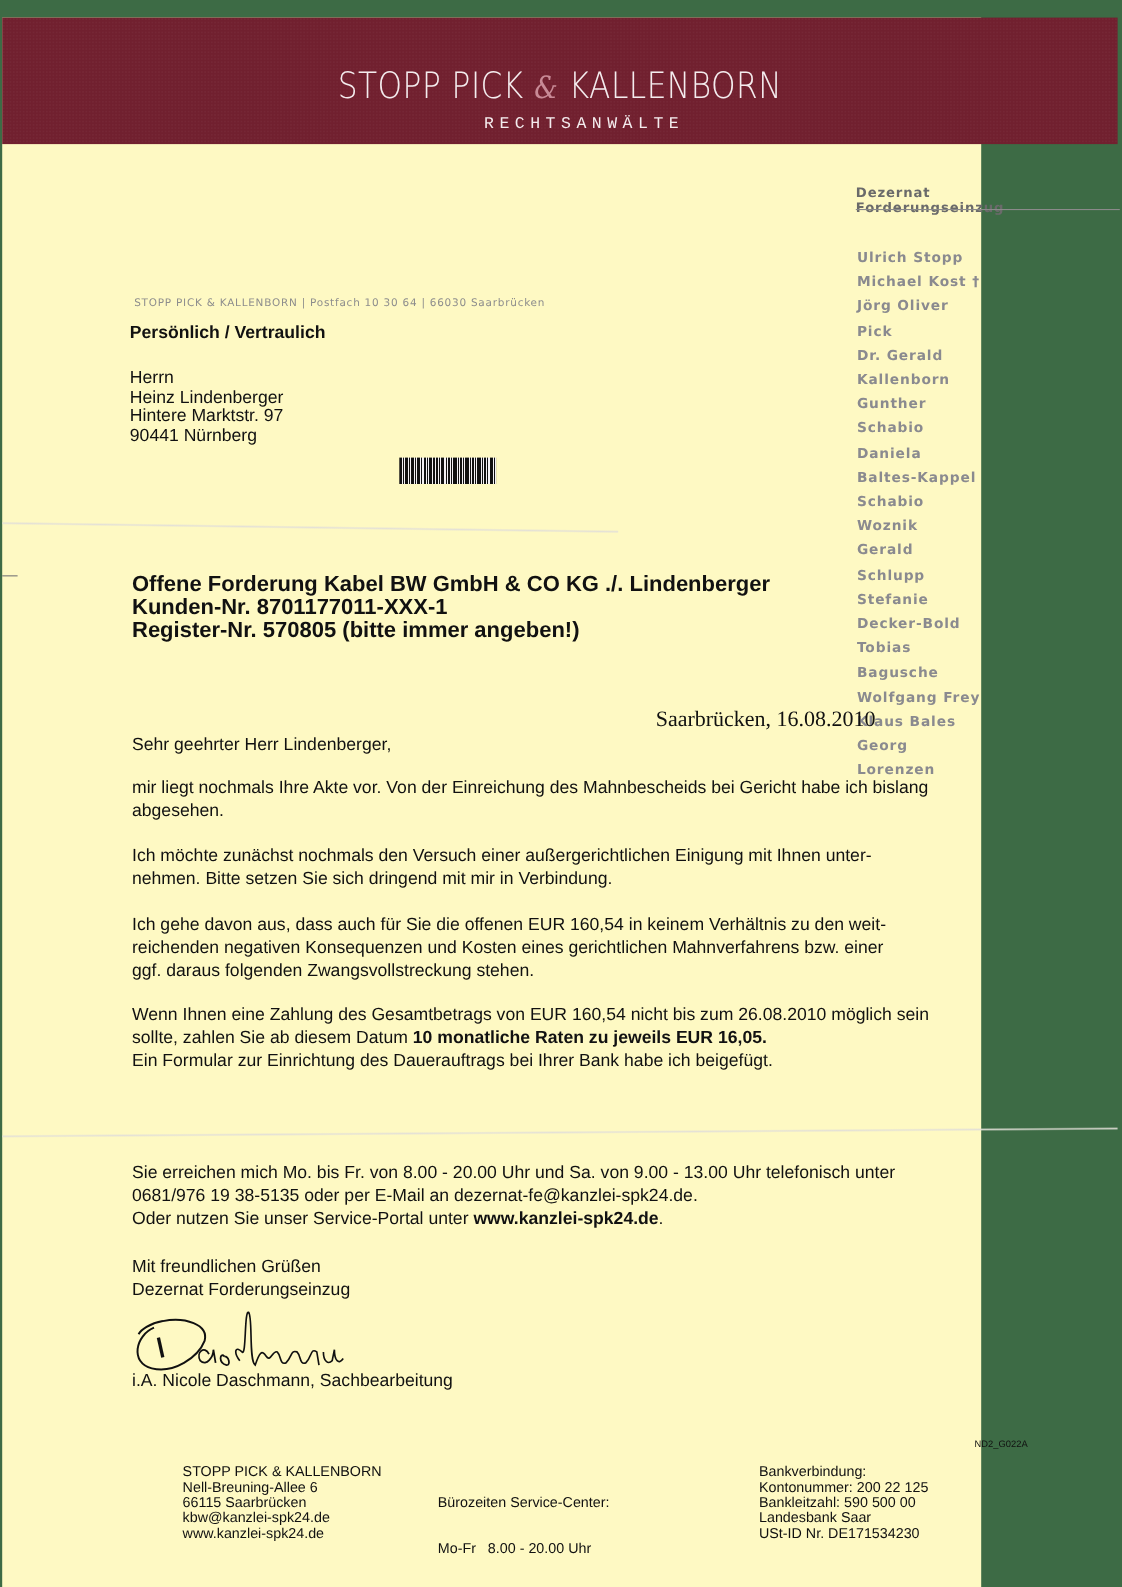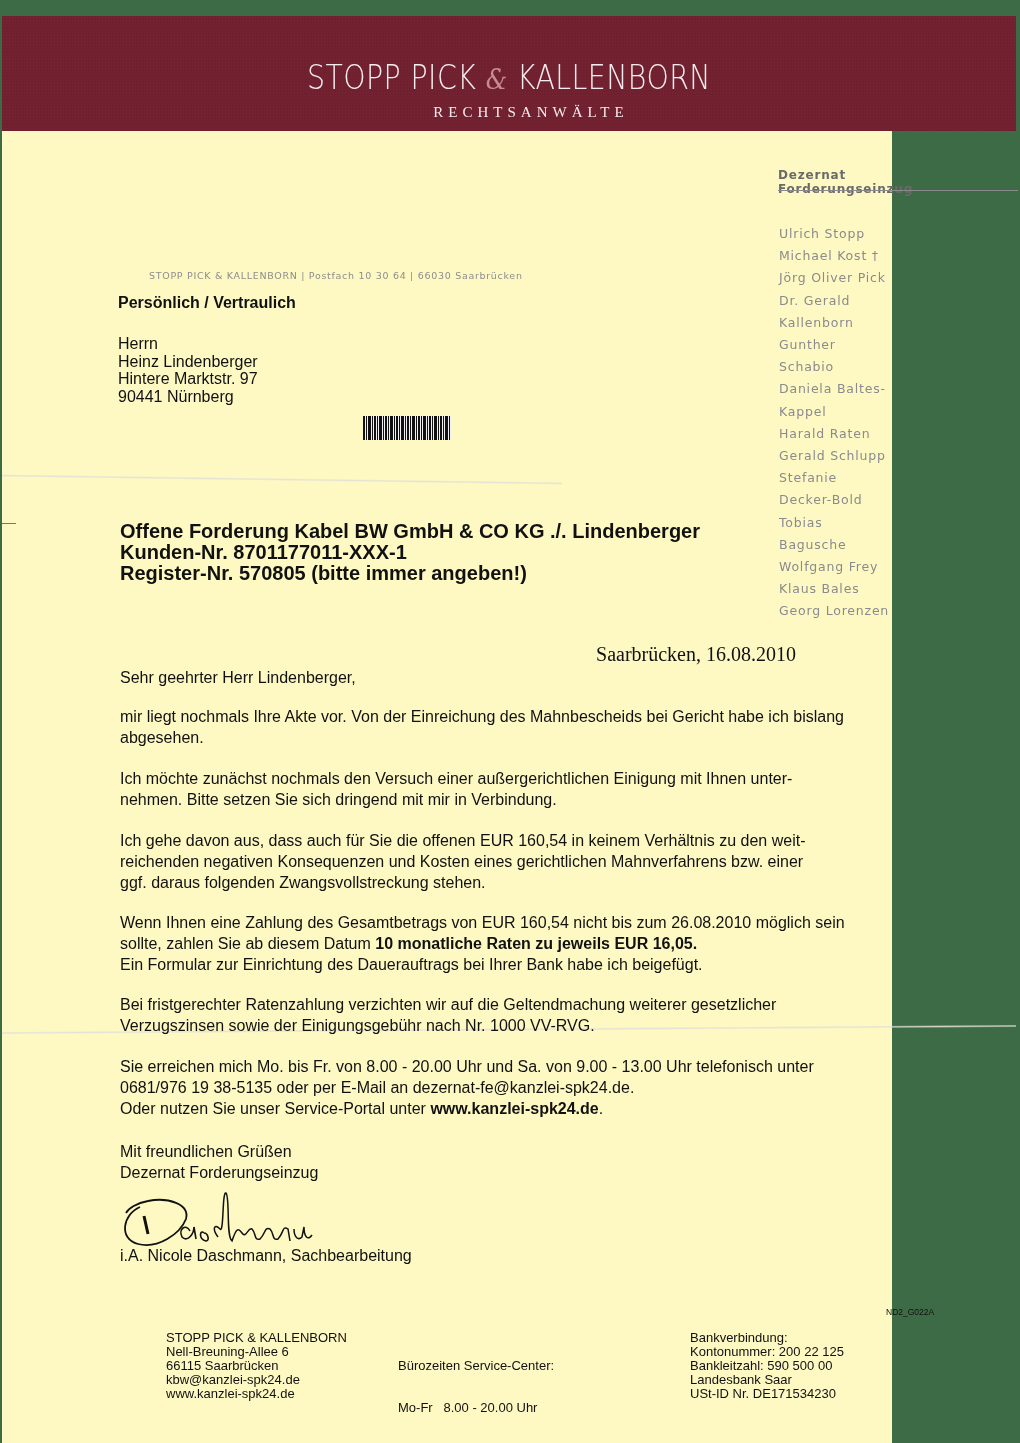--- a/index.html
+++ b/index.html
@@ -18,41 +18,41 @@
     }
     .firm-name {
       position: absolute; left: 0; right: 0; top: 42px;
       font-family: "DejaVu Sans", sans-serif; font-weight: 300;
       font-size: 33px; letter-spacing: 0.5px; color: #f4ecee;
       transform: scaleX(0.86); transform-origin: center;
     }
     .firm-name .amp { color: #c88a96; font-family: "DejaVu Serif", serif; font-style: italic; font-size: 28px; }
     .firm-sub {
       position: absolute; left: 0; right: 0; top: 88px;
-      font-family: Liberation Serif, serif; font-size: 15px;
+      font-family: Liberation Mono, monospace; font-size: 15px;
       letter-spacing: 5px; color: #f4ecee; padding-left: 44px;
     }
     .dept-title {
       position: absolute; left: 776px; top: 152px;
       font-family: "DejaVu Sans", sans-serif; font-size: 12px; font-weight: bold;
       color: #6a6a6a; letter-spacing: 0.8px;
     }
     .dept-rule {
       position: absolute; left: 776px; top: 174px; width: 240px; height: 1px; background: #8a8a8a;
     }
     .partners {
-      position: absolute; left: 777px; top: 207px; list-style: none;
+      position: absolute; left: 777px; top: 207px; list-style: none; font-weight: bold;
     }
     .partners li {
       font-family: "DejaVu Sans", sans-serif; font-size: 12.5px; line-height: 22.2px;
       color: #8a8a8f; letter-spacing: 0.8px;
     }
     .sender-line {
       position: absolute; left: 120px; top: 254px;
-      font-family: "DejaVu Sans", sans-serif; font-size: 9.5px; color: #8d8d8d; letter-spacing: 0.7px; margin-left: 27px;
+      font-family: "DejaVu Sans", sans-serif; font-size: 9.5px; color: #8d8d8d; letter-spacing: 0.7px;
     }
     .confidential {
       position: absolute; left: 116px; top: 278px; font-size: 16px; font-weight: bold;
     }
     .address {
       position: absolute; left: 116px; top: 319px; font-size: 16px; line-height: 17.5px;
     }
     .barcode {
       position: absolute; left: 361px; top: 400px; width: 88px; height: 24px;
       background: repeating-linear-gradient(90deg,
@@ -100,21 +100,21 @@
   <div class="dept-title">Dezernat Forderungseinzug</div>
   <div class="dept-rule"></div>
 
   <ul class="partners">
     <li>Ulrich Stopp</li>
     <li>Michael Kost †</li>
     <li>Jörg Oliver Pick</li>
     <li>Dr. Gerald Kallenborn</li>
     <li>Gunther Schabio</li>
     <li>Daniela Baltes-Kappel</li>
-    <li>Harald Raten</li>
+    <li>Schabio Woznik</li>
     <li>Gerald Schlupp</li>
     <li>Stefanie Decker-Bold</li>
     <li>Tobias Bagusche</li>
     <li>Wolfgang Frey</li>
     <li>Klaus Bales</li>
     <li>Georg Lorenzen</li>
   </ul>
 
   <div class="sender-line">STOPP PICK &amp; KALLENBORN | Postfach 10 30 64 | 66030 Saarbrücken</div>
   <div class="confidential">Persönlich / Vertraulich</div>
@@ -157,24 +157,20 @@
     <div>reichenden negativen Konsequenzen und Kosten eines gerichtlichen Mahnverfahrens bzw. einer</div>
     <div>ggf. daraus folgenden Zwangsvollstreckung stehen.</div>
   </div>
 
   <div class="body-text" style="top:896px;">
     <div>Wenn Ihnen eine Zahlung des Gesamtbetrags von EUR 160,54 nicht bis zum 26.08.2010 möglich sein</div>
     <div><span>sollte, zahlen Sie ab diesem Datum </span><span class="bold">10 monatliche Raten zu jeweils EUR 16,05.</span></div>
     <div>Ein Formular zur Einrichtung des Dauerauftrags bei Ihrer Bank habe ich beigefügt.</div>
   </div>
 
-  <div class="body-text" style="top:978px;">
-    <div>Bei fristgerechter Ratenzahlung verzichten wir auf die Geltendmachung weiterer gesetzlicher</div>
-    <div>Verzugszinsen sowie der Einigungsgebühr nach Nr. 1000 VV-RVG.</div>
-  </div>
 
   <div class="body-text" style="top:1040px;">
     <div>Sie erreichen mich Mo. bis Fr. von 8.00 - 20.00 Uhr und Sa. von 9.00 - 13.00 Uhr telefonisch unter</div>
     <div>0681/976 19 38-5135 oder per E-Mail an dezernat-fe@kanzlei-spk24.de.</div>
     <div><span>Oder nutzen Sie unser Service-Portal unter </span><span class="bold">www.kanzlei-spk24.de</span><span>.</span></div>
   </div>
 
   <div class="body-text" style="top:1125px;">
     <div>Mit freundlichen Grüßen</div>
     <div>Dezernat Forderungseinzug</div>

